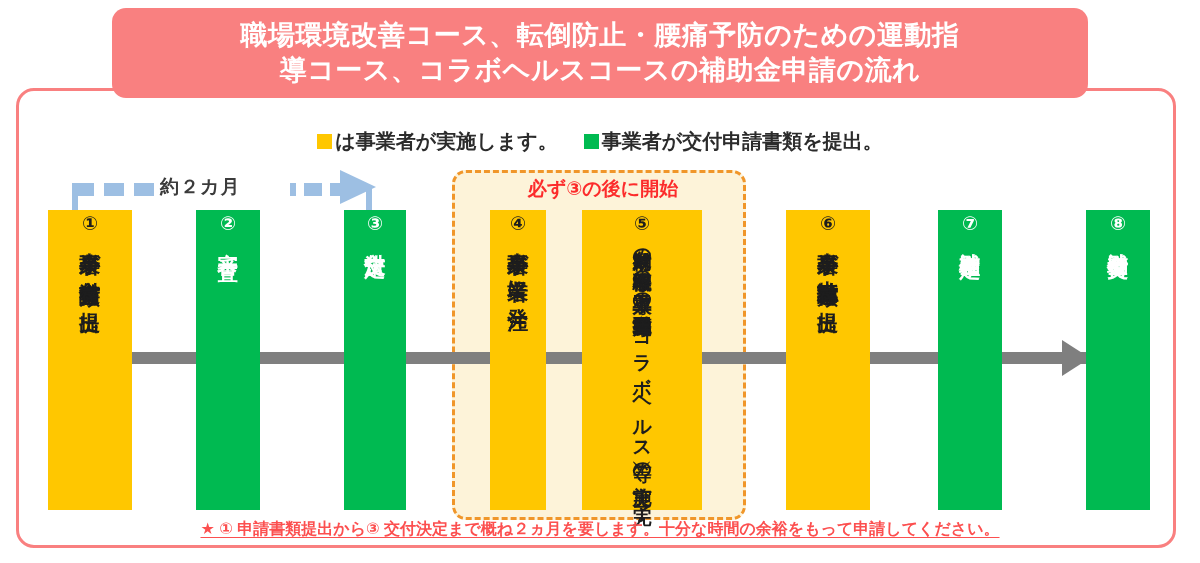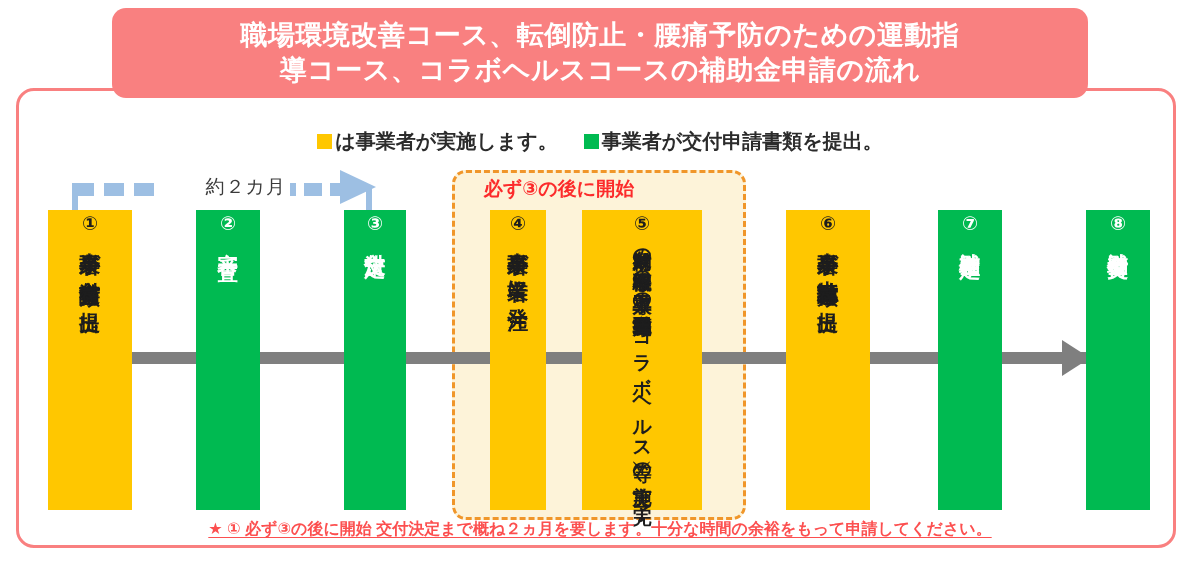--- a/index.html
+++ b/index.html
@@ -87,21 +87,21 @@
     top: 170px;
     width: 294px;
     height: 350px;
     background: #fdf3d9;
     border: 3px dashed #f0962a;
     border-radius: 14px;
     box-sizing: border-box;
   }
   .dashed-note {
     position: absolute;
-    left: 424px;
+    left: 468px;
     top: 176px;
     width: 270px;
     text-align: center;
     font-size: 19px;
     font-weight: bold;
     color: #fc2b2b;
   }
 
   
   .gray-line {
@@ -136,23 +136,23 @@
     height: 0;
     border-top: 17px solid transparent;
     border-bottom: 17px solid transparent;
     border-left: 36px solid #9dbfe3;
   }
   .month-label {
     position: absolute;
     left: 160px;
     top: 174px;
     width: 126px;
-    text-align: right;
+    text-align: left;
     font-size: 19px;
-    font-weight: normal;
+    font-weight: bold;
     color: #3b3b3b;
     letter-spacing: 1px;
   }
 
   
   .step {
     position: absolute;
     top: 210px;
     height: 300px;
     box-sizing: border-box;
@@ -276,15 +276,15 @@
   <div class="step green" style="left:938px; width:64px;">
     <div class="num">⑦</div>
     <div class="vtext">補助金確定</div>
   </div>
 
   <div class="step green" style="left:1086px; width:64px;">
     <div class="num">⑧</div>
     <div class="vtext">補助金交付</div>
   </div>
 
-  <div class="bottom-note">★ ① 必ず③の後に開始 交付決定まで概ね２ヵ月を要します。十分な時間の余裕をもって申請してください。</div>
+  <div class="bottom-note">★ ① 申請書類提出から③ 交付決定まで概ね２ヵ月を要します。十分な時間の余裕をもって申請してください。</div>
 
 </div>
 
 </body></html>

